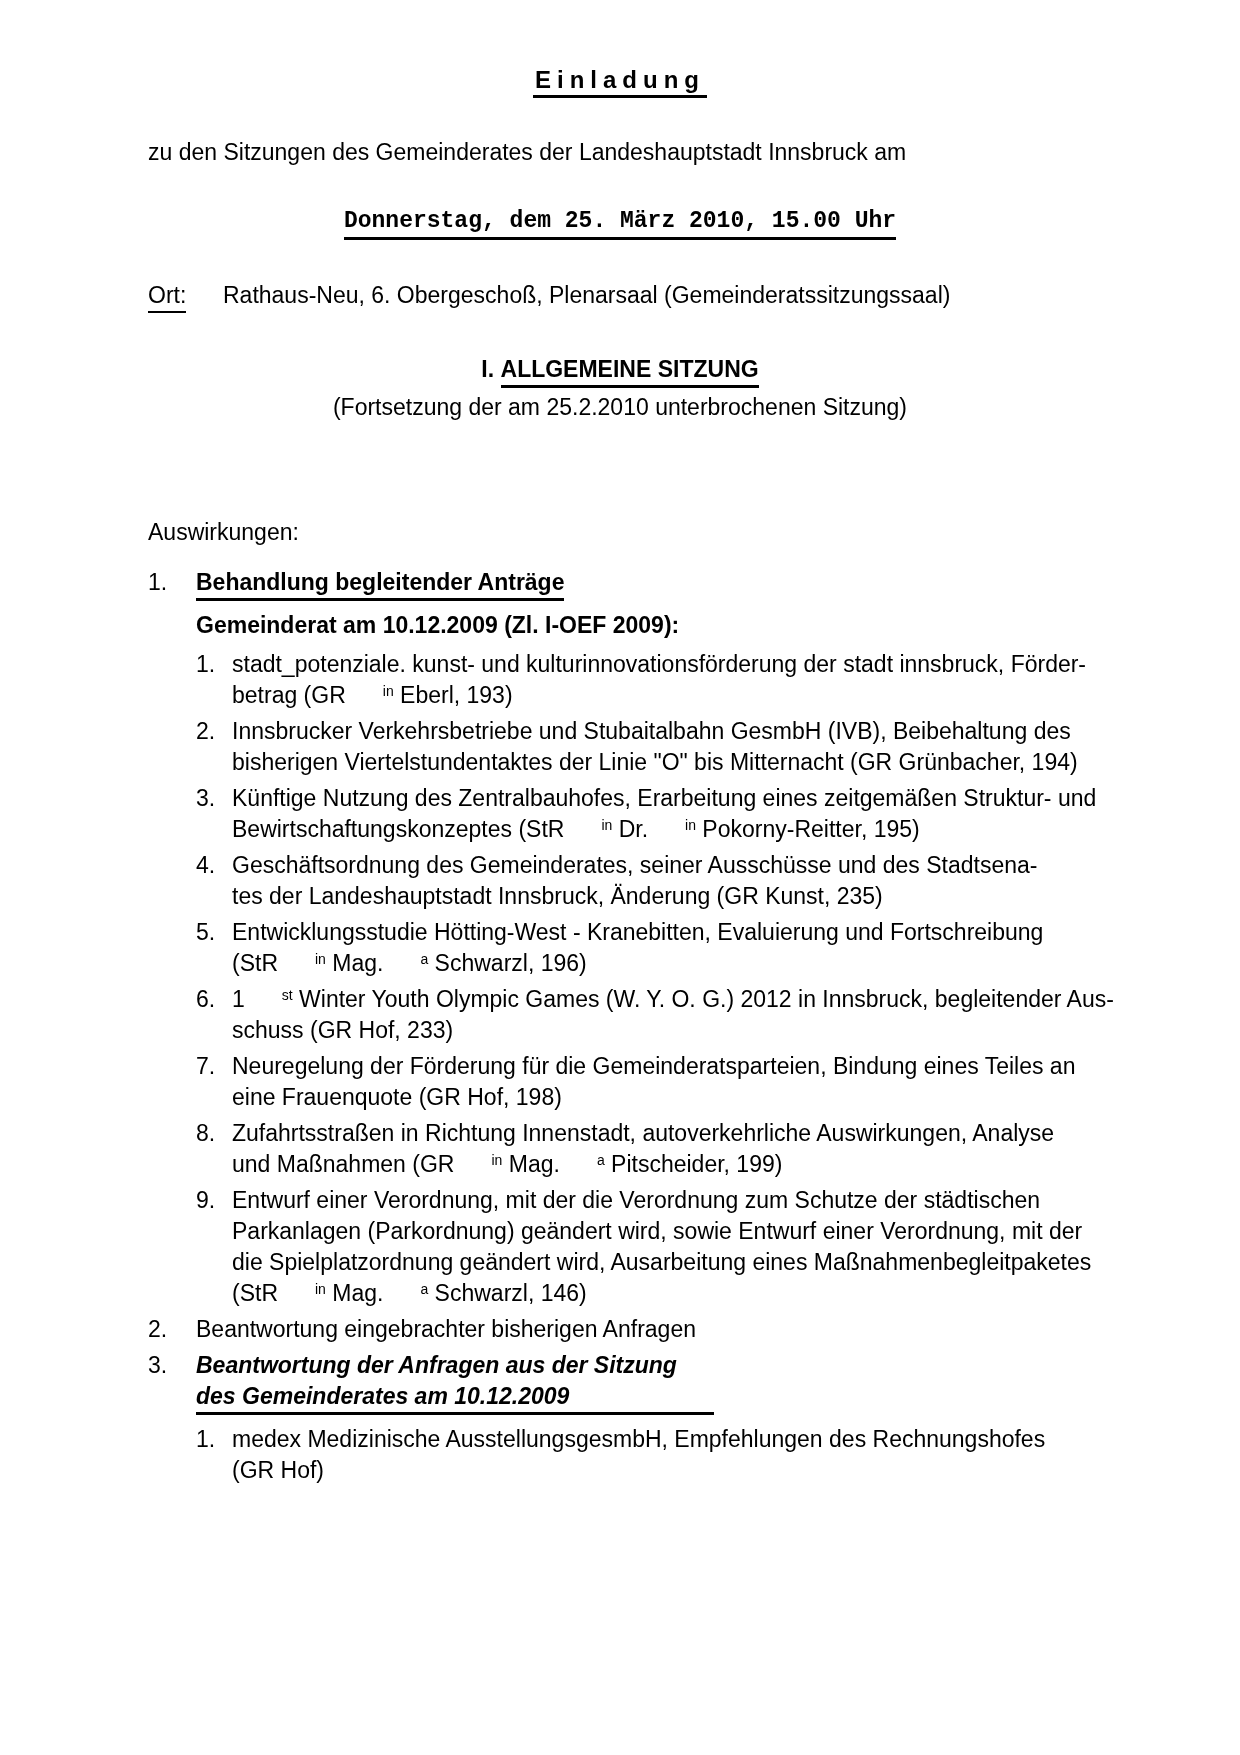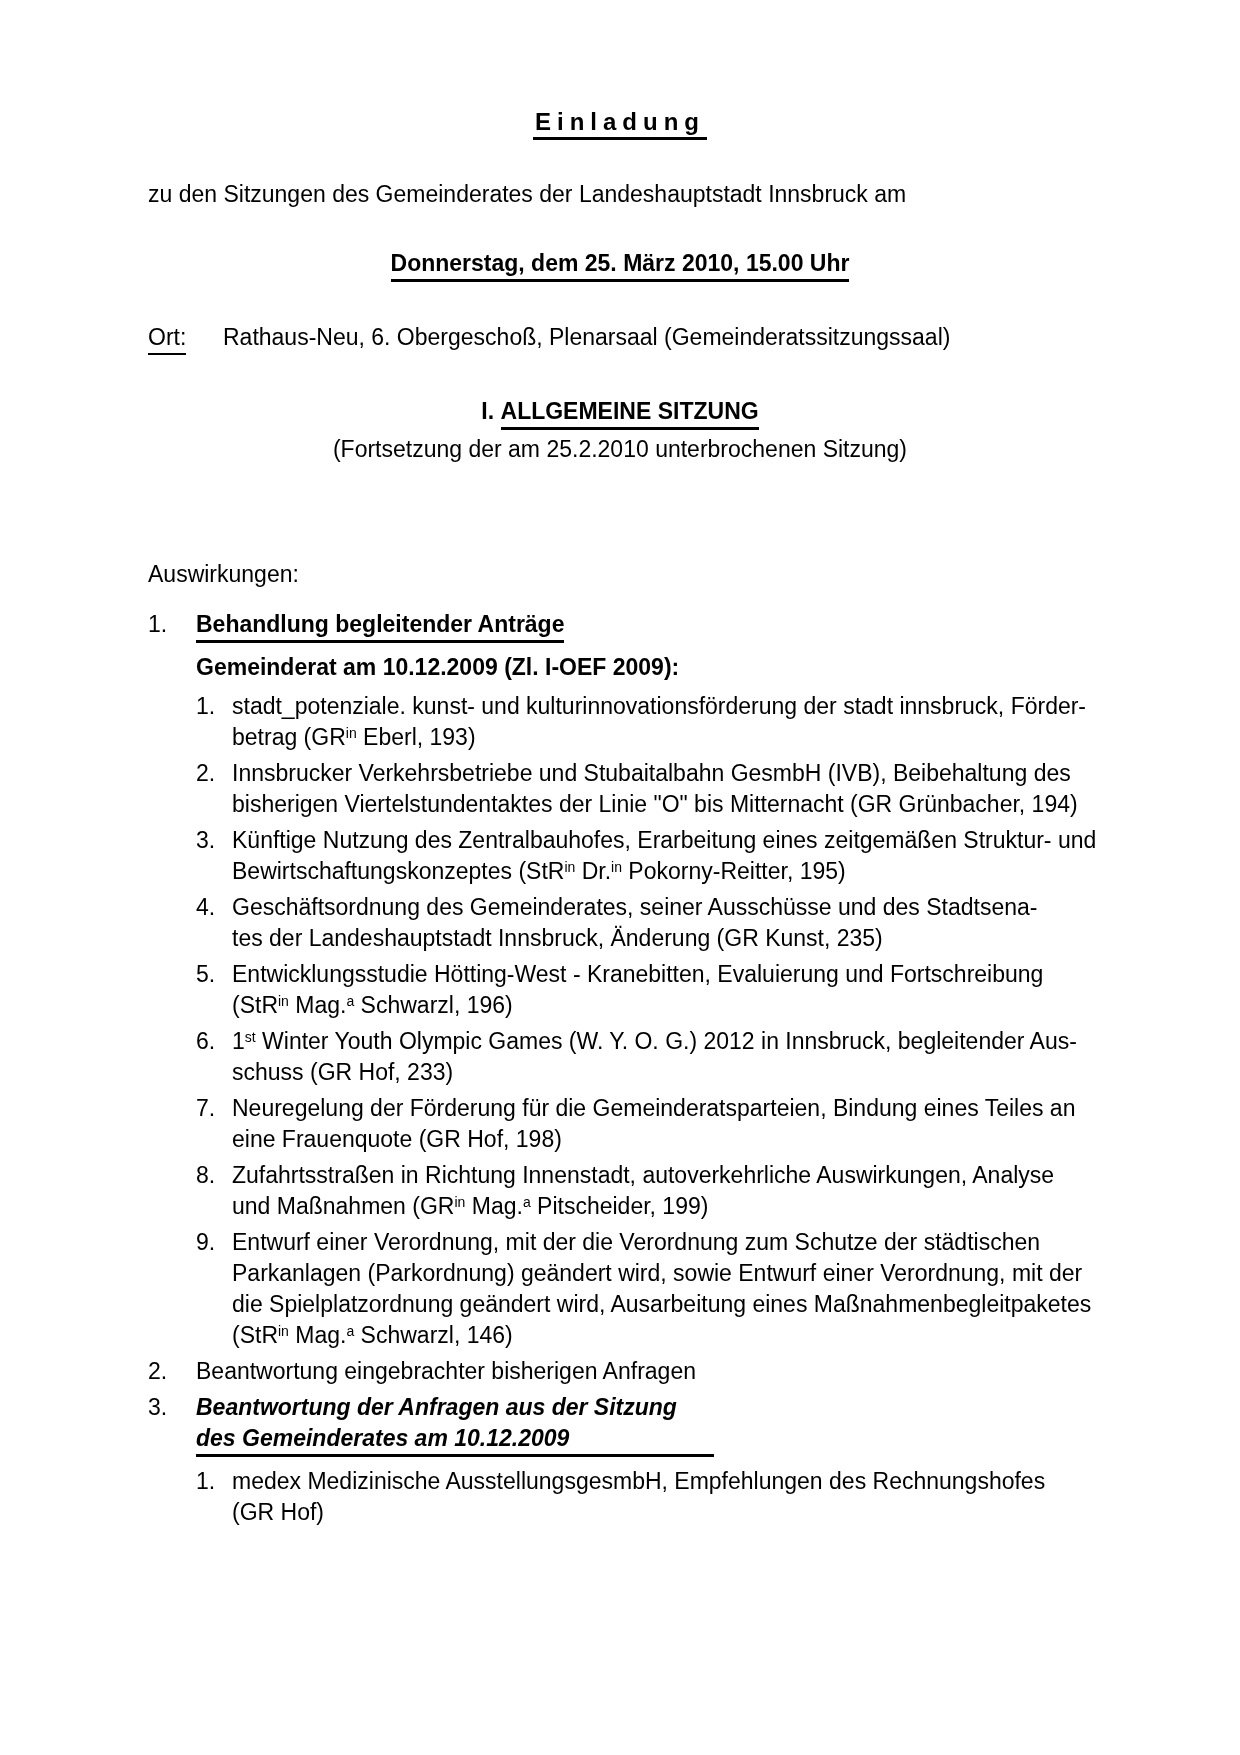--- a/index.html
+++ b/index.html
@@ -5,36 +5,36 @@
   html, body { margin: 0; padding: 0; }
   body {
     width: 1240px; height: 1755px;
     background: #ffffff;
     color: #000000;
     font-family: "Liberation Sans", "DejaVu Sans", sans-serif;
     font-size: 23px;
     line-height: 31px;
     overflow: hidden;
   }
-  .page { padding: 106px 148px 0 148px; }
+  .page { padding: 64px 148px 0 148px; }
 
   .center { text-align: center; }
   .b { font-weight: bold; }
 
   
   .u  { display: inline-block; border-bottom: 3px solid #000; }
   .title {
     font-weight: bold;
     font-size: 24px;
     letter-spacing: 6px;
     padding: 0 2px;
   }
 
   .intro        { margin-top: 39px; white-space: pre; }
-  .date-line    { margin-top: 38px; }
+  .date-line    { margin-top: 38px; font-family: Liberation Mono, monospace; }
   .ort-row      { margin-top: 40px; display: flex; }
   .ort-label-box{ width: 75px; flex: none; }
   .session-head { margin-top: 41px; font-weight: bold; }
   .session-note { margin-top: 4px; }
   .agenda-label { margin-top: 94px; }
   .agenda       { margin-top: 19px; }
 
   .agenda-item { margin-bottom: 5px; }
   .agenda-heading-row { display: flex; }
   .num  { width: 48px; flex: none; }
@@ -46,20 +46,21 @@
   }
   .agenda-content { margin-left: 48px; margin-top: 9px; }
   .subheading { font-weight: bold; margin-bottom: 8px; }
   .sub-row { display: flex; margin-bottom: 5px; }
   .sub-num { width: 36px; flex: none; }
   .sub-text { white-space: pre; }
   sup {
     font-size: 14px;
     line-height: 0;
     vertical-align: 7px;
+    margin-left: 37px;
   }
 </style>
 </head>
 <body>
 
 <div class="page">
 
   <div class="center">
     <span class="title u">Einladung</span>
   </div>

